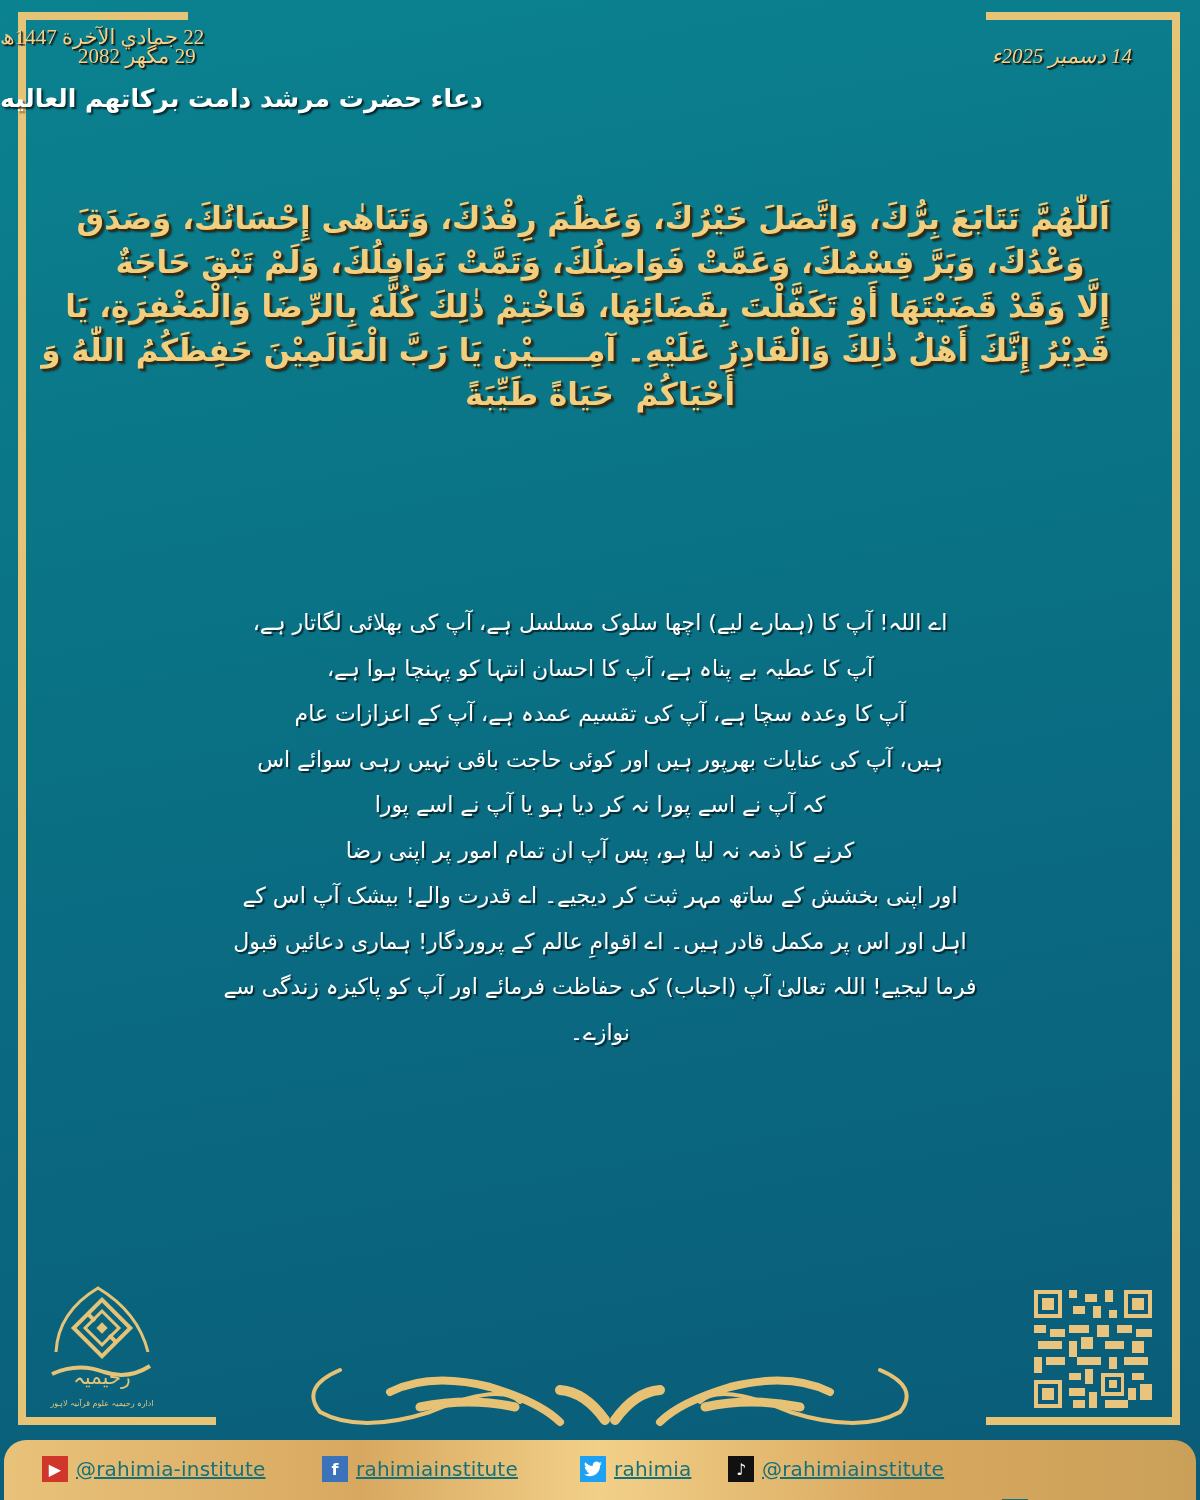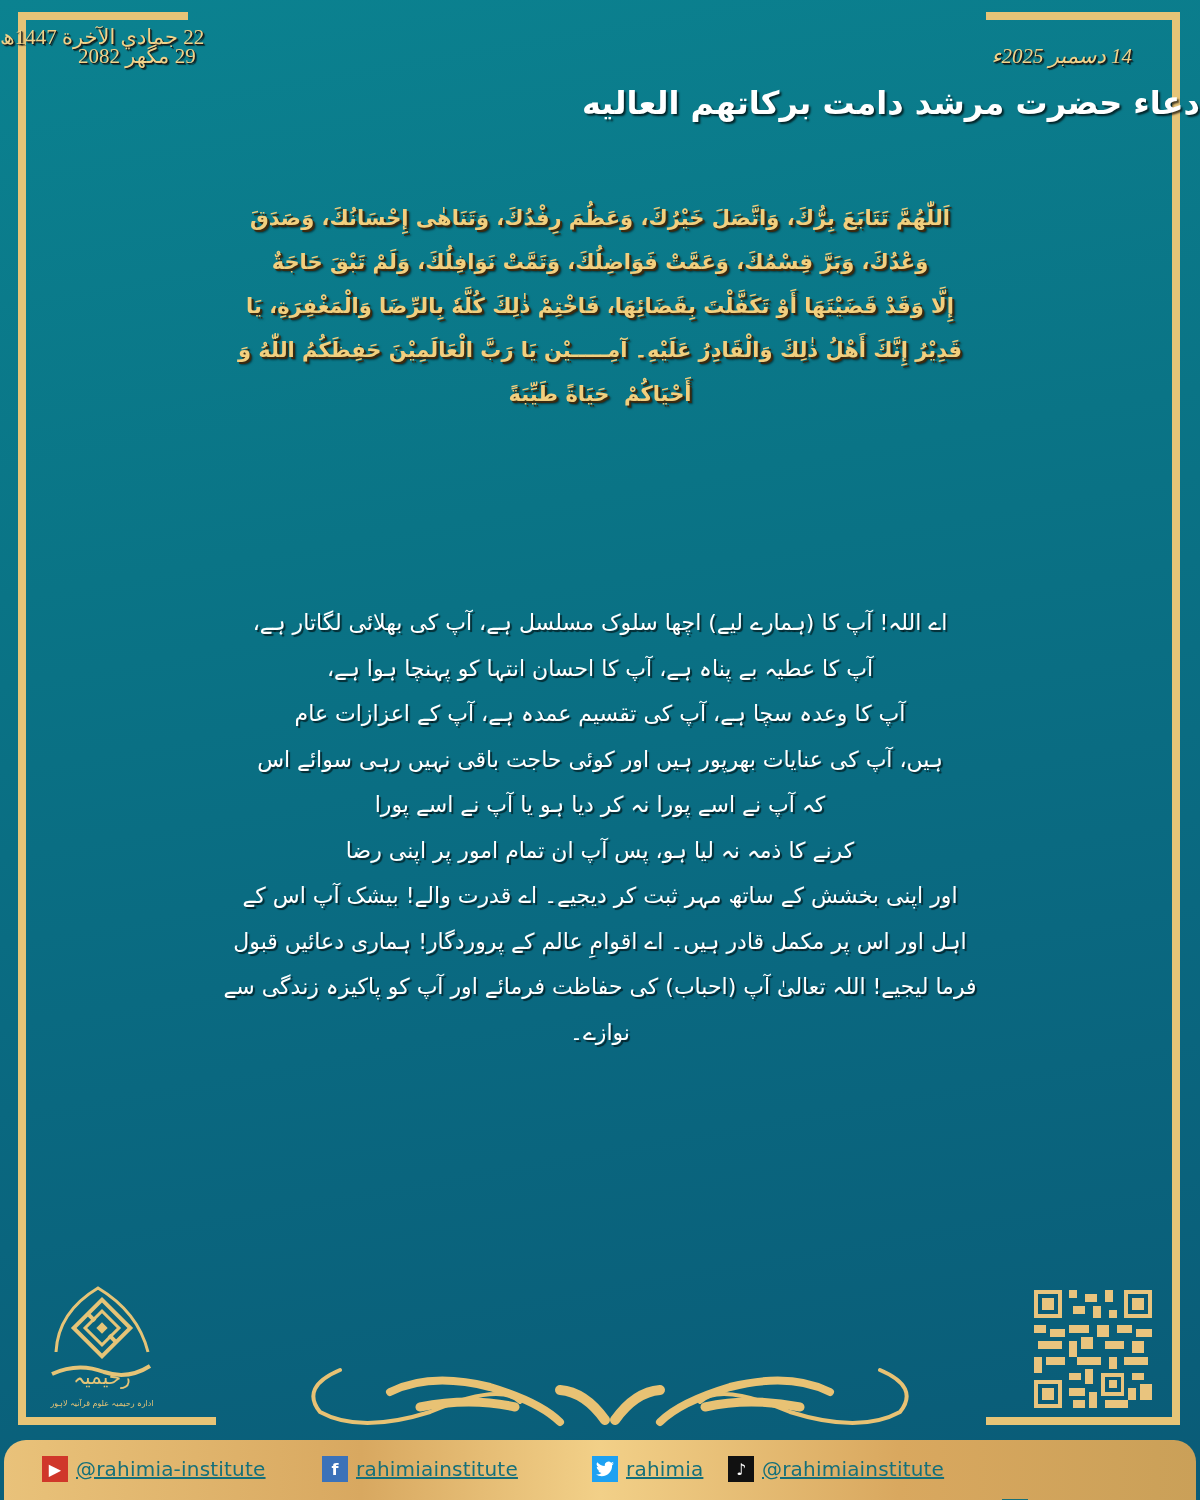--- a/index.html
+++ b/index.html
@@ -16,31 +16,31 @@
     text-shadow: 1px 1px 0 #1a1a1a, 2px 2px 1px rgba(0,0,0,0.6);
     font-family: "Liberation Serif", serif;
     font-size: 21px;
     white-space: nowrap;
   }
   .hdr-gregorian { right: 68px; top: 44px; font-style: italic; }
   .hdr-hijri { left: 0; right: 0; top: 25px; text-align: left; }
   .hdr-bikrami { left: 78px; top: 44px; }
   .title {
     position: absolute; left: 0; right: 0; top: 84px;
-    text-align: right; color: #ffffff;
-    font-family: "DejaVu Sans", sans-serif; font-size: 32px; font-weight: bold;
+    text-align: left; color: #ffffff;
+    font-family: "DejaVu Sans", sans-serif; font-size: 25px; font-weight: bold;
     text-shadow: 2px 2px 2px rgba(0,0,0,0.7);
     direction: rtl;
   }
   .arabic {
     position: absolute; left: 90px; right: 90px; top: 196px;
     direction: rtl; text-align: center;
     color: #f2cf7e;
     font-family: "DejaVu Sans", sans-serif;
-    font-size: 21px; line-height: 44px; font-weight: bold;
+    font-size: 31px; line-height: 44px; font-weight: bold;
     text-shadow: 2px 2px 0 #3a2a10, 3px 3px 2px rgba(0,0,0,0.5);
   }
   .arabic .line { display: block; white-space: nowrap; }
   .urdu {
     position: absolute; left: 120px; right: 120px; top: 600px;
     direction: rtl; text-align: center;
     color: #ffffff;
     font-family: "DejaVu Sans", sans-serif;
     font-size: 22px; line-height: 45.5px;
     text-shadow: 2px 2px 1px rgba(0,0,0,0.6);
@@ -190,21 +190,21 @@
 
 <div class="footer">
   <div class="social yt" style="left:38px;">
     <span class="ico">▶</span>
     <span class="txt">@rahimia-institute</span>
   </div>
   <div class="social fb" style="left:318px;">
     <span class="ico">f</span>
     <span class="txt">rahimiainstitute</span>
   </div>
-  <div class="social tw" style="left:588px;text-align:center;">
+  <div class="social tw" style="left:576px;text-align:center;">
     <span class="ico">
       <svg width="18" height="16" viewBox="0 0 24 20">
           <path d="M24 2.4a9.8 9.8 0 0 1-2.8.8A4.9 4.9 0 0 0 23.3.4a9.9 9.9 0 0 1-3.1 1.2A4.9 4.9 0 0 0 11.8 6 14 14 0 0 1 1.7.9a4.9 4.9 0 0 0 1.5 6.6A4.9 4.9 0 0 1 1 6.9a4.9 4.9 0 0 0 3.9 4.8 4.9 4.9 0 0 1-2.2.1 4.9 4.9 0 0 0 4.6 3.4A9.9 9.9 0 0 1 0 17.3 14 14 0 0 0 7.5 19.5c9.1 0 14-7.5 14-14v-.6A10 10 0 0 0 24 2.4z" fill="#fff"></path>
         </svg>
     </span>
     <span class="txt">rahimia</span>
   </div>
   <div class="social tt" style="left:724px;">
     <span class="ico">♪</span>
     <span class="txt">@rahimiainstitute</span>

